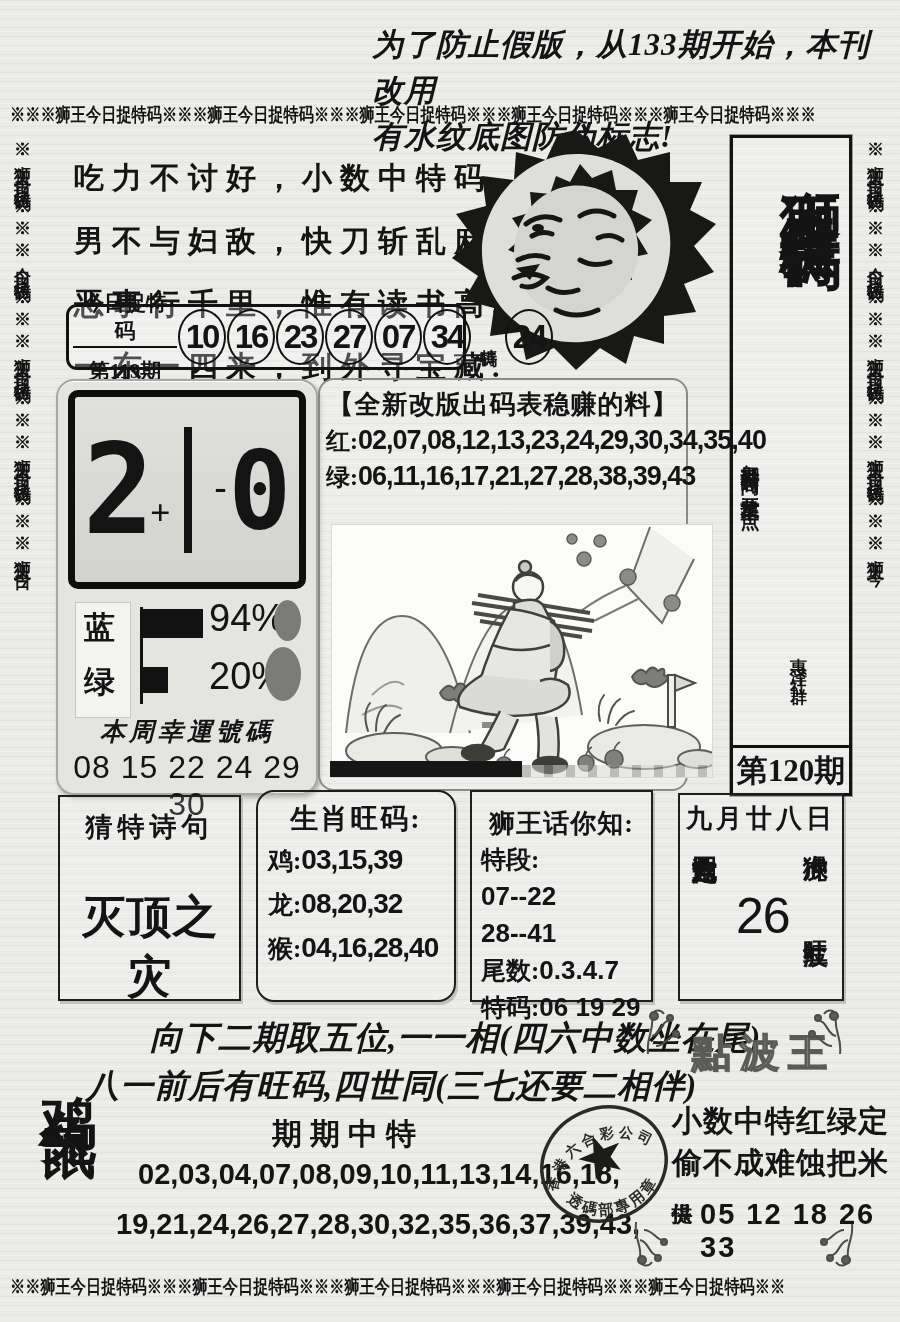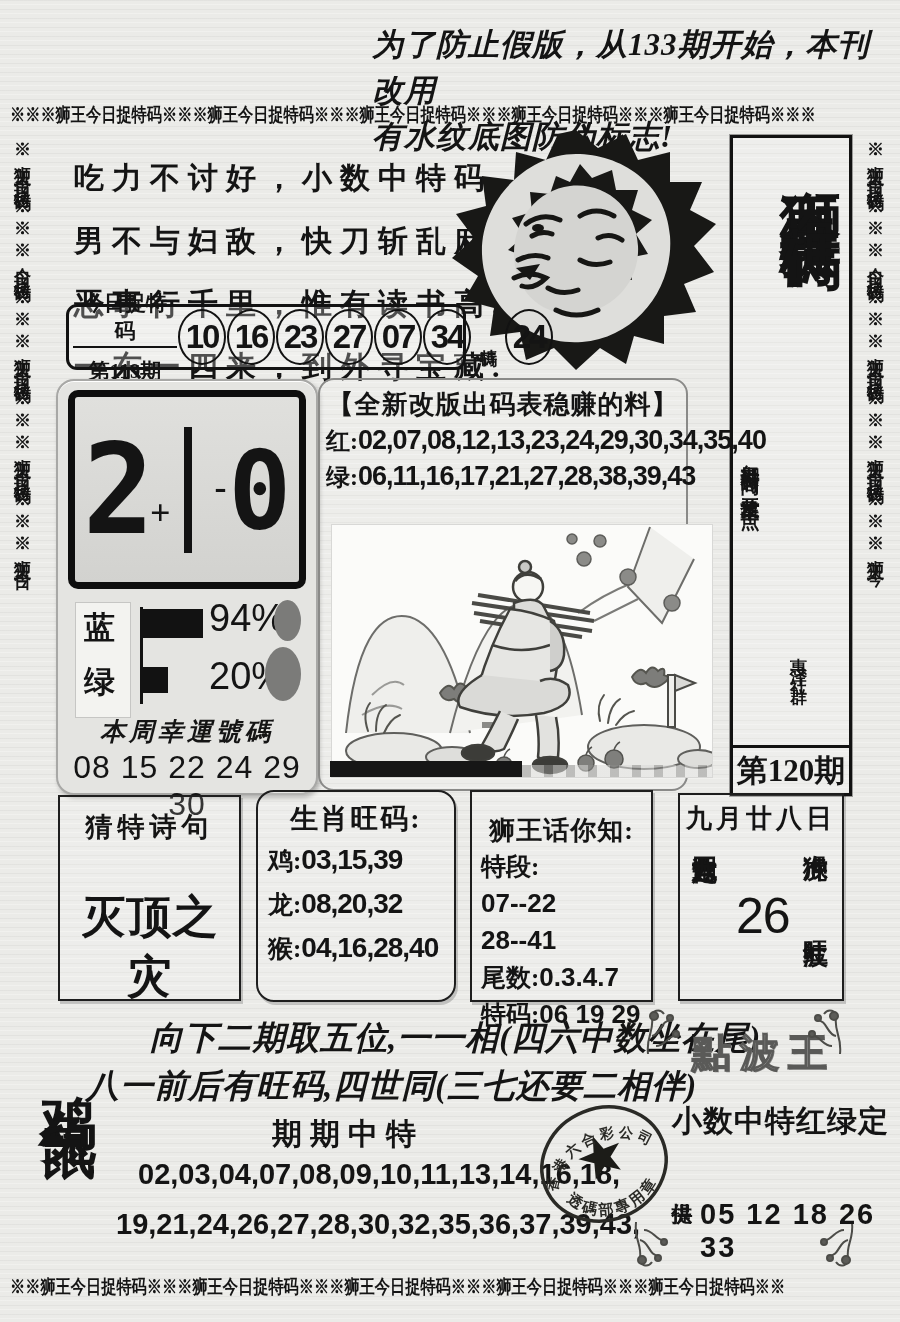--- a/index.html
+++ b/index.html
@@ -82,21 +82,21 @@
   .panel{border:2px solid #1e1e1e;background:rgba(255,255,255,0.14);box-shadow:2px 3px 0 rgba(0,0,0,0.18);box-sizing:border-box;}
   .p-title{text-align:center;font-weight:bold;}
   .box1{left:58px;top:795px;width:183px;height:206px;}
   .box1 .p-title{margin-top:12px;font-size:27px;letter-spacing:5px;}
   .b1-content{text-align:center;margin-top:42px;font-size:45px;font-weight:bold;letter-spacing:1px;}
   .box2{left:256px;top:790px;width:200px;height:212px;border-radius:18px;}
   .box2 .p-title{margin-top:8px;font-size:28px;letter-spacing:2px;}
   .z-row{margin-left:10px;font-size:25px;font-weight:bold;line-height:43px;white-space:nowrap;}
   .z-nums{font-family:"Liberation Sans",sans-serif;font-size:28px;letter-spacing:-1px;}
   .box3{left:470px;top:790px;width:183px;height:212px;}
-  .box3 .p-title{margin-top:21px;font-size:26px;letter-spacing:1px;}
+  .box3 .p-title{margin-top:14px;font-size:26px;letter-spacing:1px;}
   .l-row{margin-left:9px;font-size:25px;font-weight:bold;line-height:37px;white-space:nowrap;}
   .l-sans{font-family:"Liberation Sans",sans-serif;font-size:26px;}
   .box4{left:678px;top:793px;width:166px;height:208px;}
   .box4 .p-title{margin-top:6px;font-size:26px;letter-spacing:4px;}
   .cal-left{position:absolute;left:8px;top:42px;writing-mode:vertical-rl;text-orientation:upright;font-size:25px;font-weight:bold;height:160px;letter-spacing:0px;}
   .cal-num{position:absolute;left:56px;top:92px;font-size:50px;font-family:"Liberation Sans",sans-serif;letter-spacing:-1px;}
   .cal-r1{position:absolute;right:10px;top:40px;writing-mode:vertical-rl;text-orientation:upright;font-size:25px;font-weight:bold;}
   .cal-r2{position:absolute;right:10px;top:126px;writing-mode:vertical-rl;text-orientation:upright;font-size:25px;font-weight:bold;}
 
   
@@ -360,17 +360,18 @@
         <textPath href="#arcTop" startOffset="8">香港六合彩公司</textPath>
       </text>
       <text font-size="15" font-weight="bold" fill="#2a2a26" letter-spacing="3" font-family="Liberation Serif, serif">
         <textPath href="#arcBot" startOffset="6">透碼部專用章</textPath>
       </text>
     </g>
   </svg>
 
   <div class="abs slogan">
     <div>小数中特红绿定</div>
+    <div>偷不成难蚀把米</div>
   </div>
   <div class="abs prov-label">提供</div>
   <div class="abs prov-nums">05 12 18 26 33</div>
 
 </div>
 
 </body></html>

